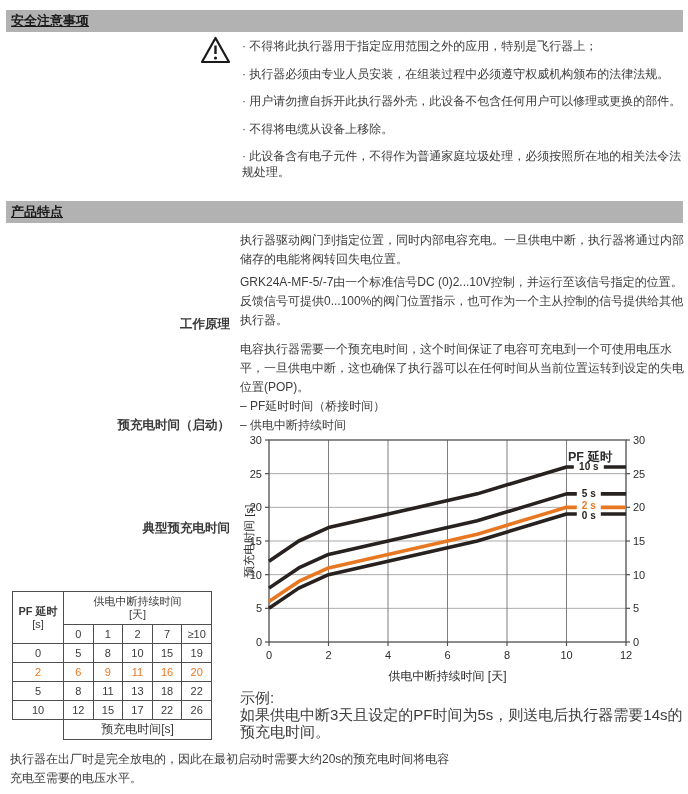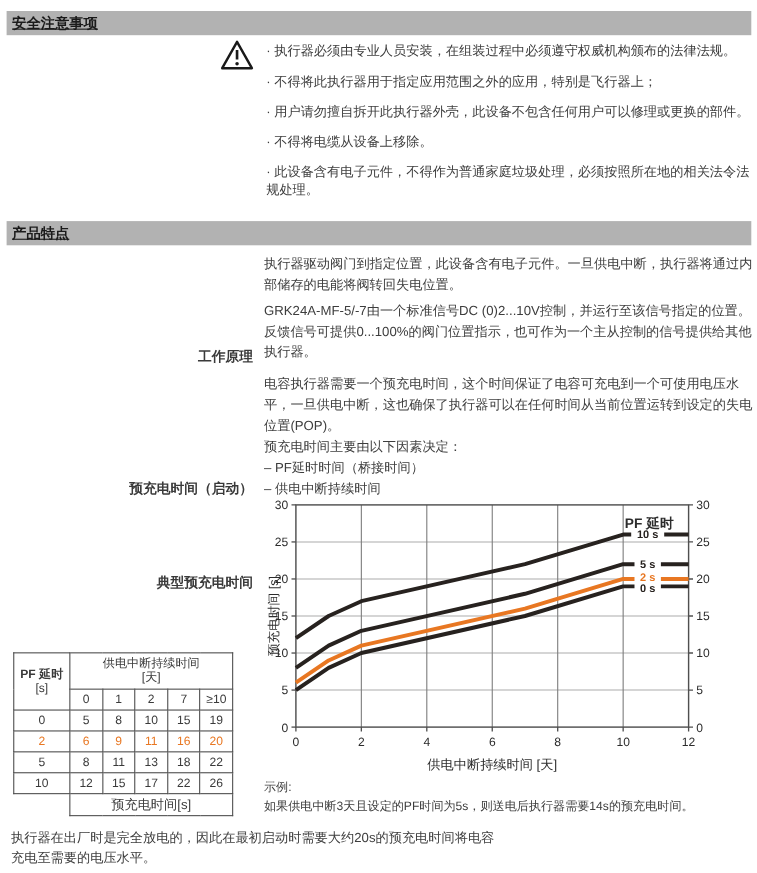--- a/index.html
+++ b/index.html
@@ -38,63 +38,62 @@
   .ptable td.hdr{line-height:13px;padding:3px 0;}
   .ptable .pfcol{width:50px;}
   .ptable .nob{border:none;background:transparent;}
   .ptable .foot{font-size:12px;height:13px;}
   .orange-row td{color:#e87722;}
   .bold{font-weight:bold;}
   
   #chart-wrap{width:446px;}
   svg{display:block;}
   svg text{font-family:"Liberation Sans","DejaVu Sans",sans-serif;}
-  .example{font-size:11px;line-height:17px;margin-top:2px;}
+  .example{font-size:15px;line-height:17px;margin-top:2px;}
 </style>
 </head>
 <body>
 
 <div class="bar" id="safety-bar">安全注意事项</div>
 
 <div id="safety-section">
   <span id="warning-triangle">
     <svg width="31" height="28" viewBox="0 0 31 28">
       <path d="M15.5 2 L29 26 L2 26 Z" fill="#ffffff" stroke="#1a1a1a" stroke-width="2.2" stroke-linejoin="round"></path>
       <line x1="15.5" y1="9.5" x2="15.5" y2="18" stroke="#1a1a1a" stroke-width="2.4"></line>
       <circle cx="15.5" cy="22" r="1.6" fill="#1a1a1a"></circle>
     </svg>
   </span>
   <div class="bullets">
+    <div class="bullet">· 不得将此执行器用于指定应用范围之外的应用，特别是飞行器上；</div>
     <div class="bullet">· 执行器必须由专业人员安装，在组装过程中必须遵守权威机构颁布的法律法规。</div>
-    <div class="bullet">· 不得将此执行器用于指定应用范围之外的应用，特别是飞行器上；</div>
     <div class="bullet">· 用户请勿擅自拆开此执行器外壳，此设备不包含任何用户可以修理或更换的部件。</div>
     <div class="bullet">· 不得将电缆从设备上移除。</div>
     <div class="bullet">· 此设备含有电子元件，不得作为普通家庭垃圾处理，必须按照所在地的相关法令法规处理。</div>
   </div>
 </div>
 
 <div class="bar" id="features-bar">产品特点</div>
 
 <div class="frow mt8">
   <div class="flabelcol">
     <div class="flabel">工作原理</div>
   </div>
   <div class="fbody">
-    <p>执行器驱动阀门到指定位置，此设备含有电子元件。一旦供电中断，执行器将通过内部储存的电能将阀转回失电位置。</p>
+    <p>执行器驱动阀门到指定位置，同时内部电容充电。一旦供电中断，执行器将通过内部储存的电能将阀转回失电位置。</p>
     <p>GRK24A-MF-5/-7由一个标准信号DC (0)2...10V控制，并运行至该信号指定的位置。反馈信号可提供0...100%的阀门位置指示，也可作为一个主从控制的信号提供给其他执行器。</p>
   </div>
 </div>
 
 <div class="frow mt6">
   <div class="flabelcol">
     <div class="flabel">预充电时间（启动）</div>
   </div>
   <div class="fbody">
     <p class="tight">电容执行器需要一个预充电时间，这个时间保证了电容可充电到一个可使用电压水平，一旦供电中断，这也确保了执行器可以在任何时间从当前位置运转到设定的失电位置(POP)。</p>
-    <p class="tight">预充电时间主要由以下因素决定：</p>
     <div>– PF延时时间（桥接时间）</div>
     <div>– 供电中断持续时间</div>
   </div>
 </div>
 
 <div class="frow mt0">
   <div class="flabelcol">
     <div class="flabel">典型预充电时间</div>
     <table class="ptable">
       <tbody>

